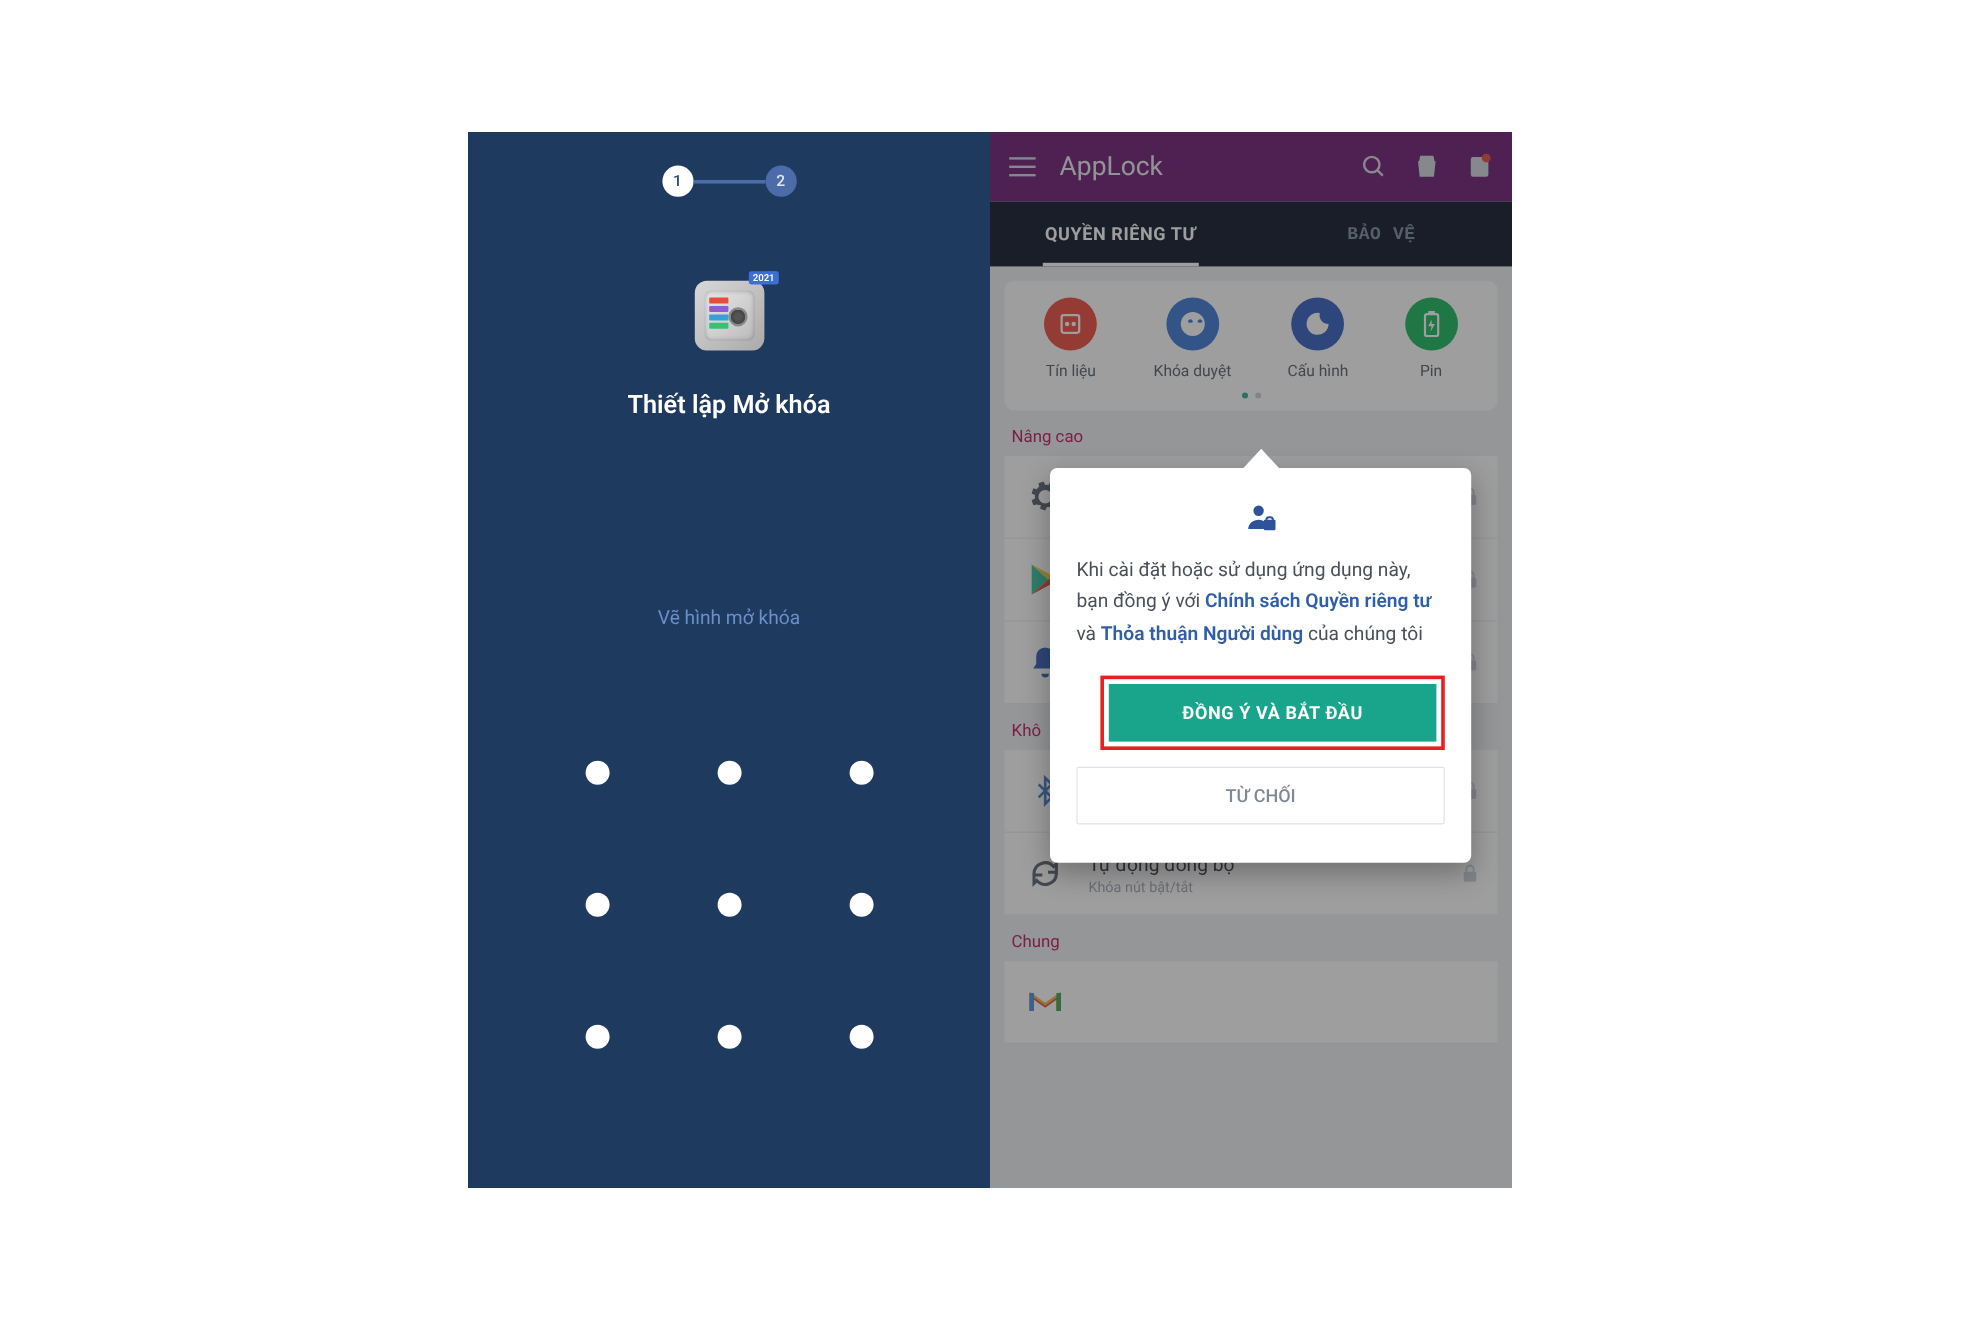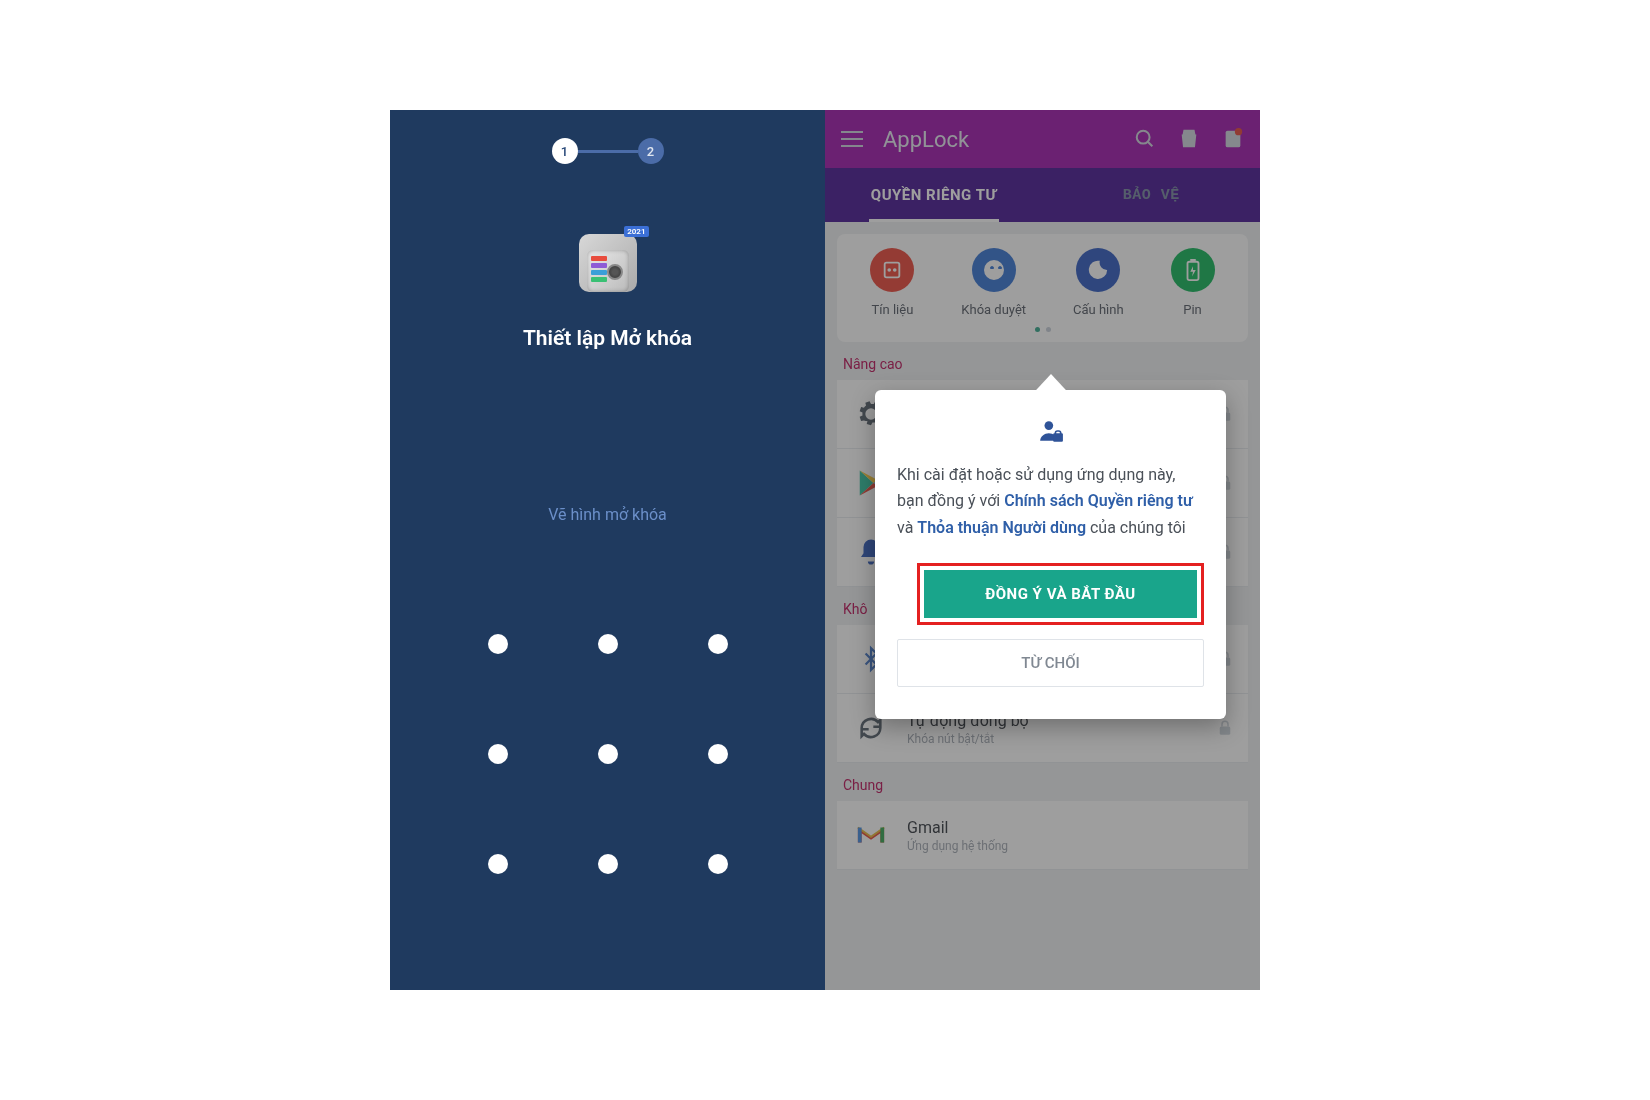--- a/index.html
+++ b/index.html
@@ -61,21 +61,21 @@
     background: #4b6ca8;
   }
   .app-icon {
     margin-top: 70px;
     width: 58px;
     height: 58px;
     background: linear-gradient(135deg,#d8d8d8 0%, #aaa 100%);
     border-radius: 10px;
     position: relative;
     display: flex;
-    align-items: flex-end;
+    align-items: center;
     justify-content: center;
   }
   .app-icon::before {
     content: "";
     position: absolute;
     top: -8px;
     right: -10px;
     background: #3b6fd6;
     color: #fff;
     font-size: 8px;
@@ -153,21 +153,21 @@
     background: #eef0f2;
     position: relative;
   }
   .dim-overlay {
     position: absolute;
     inset: 0;
     background: rgba(40,40,40,0.45);
     z-index: 5;
   }
   .topbar {
-    background: #a21caf;
+    background: #701a75;
     height: 58px;
     display: flex;
     align-items: center;
     padding: 0 16px;
     color: #e0e6ee;
   }
   .burger-icon {
     width: 22px;
     height: 16px;
     display: flex;
@@ -185,21 +185,21 @@
     flex: 1;
     color: #e8ecf2;
   }
   .topbar-icons {
     display: flex;
     gap: 22px;
     align-items: center;
   }
   .icon-svg { width: 22px; height: 22px; }
   .tabs {
-    background: #4c1d95;
+    background: #0f172a;
     display: flex;
     height: 54px;
   }
   .tab {
     flex: 1;
     display: flex;
     align-items: center;
     justify-content: center;
     font-size: 15px;
     font-weight: 700;
@@ -550,24 +550,20 @@
       <div class="section-header">Chung</div>
       <div class="list-item">
         <div class="list-icon">
           <svg width="30" height="24" viewBox="0 0 32 24">
               <path d="M2 4v16h4V10l10 7 10-7v10h4V4l-14 10z" fill="#e64b3c"></path>
               <path d="M2 4l14 10L30 4" fill="none" stroke="#e8b93e" stroke-width="2"></path>
               <rect x="2" y="4" width="4" height="16" fill="#4a8fe0"></rect>
               <rect x="26" y="4" width="4" height="16" fill="#3aa757"></rect>
             </svg>
         </div>
-        <div class="list-text">
-          <div class="list-title">Gmail</div>
-          <div class="list-sub">Ứng dụng hệ thống</div>
-        </div>
       </div>
     </div>
 
     <div class="dim-overlay"></div>
 
     <div class="dialog">
       <div class="dialog-pointer"></div>
       <div class="dialog-icon">
         <svg width="26" height="26" viewBox="0 0 24 24" fill="#2f5398">
             <circle cx="10" cy="7" r="4"></circle>

